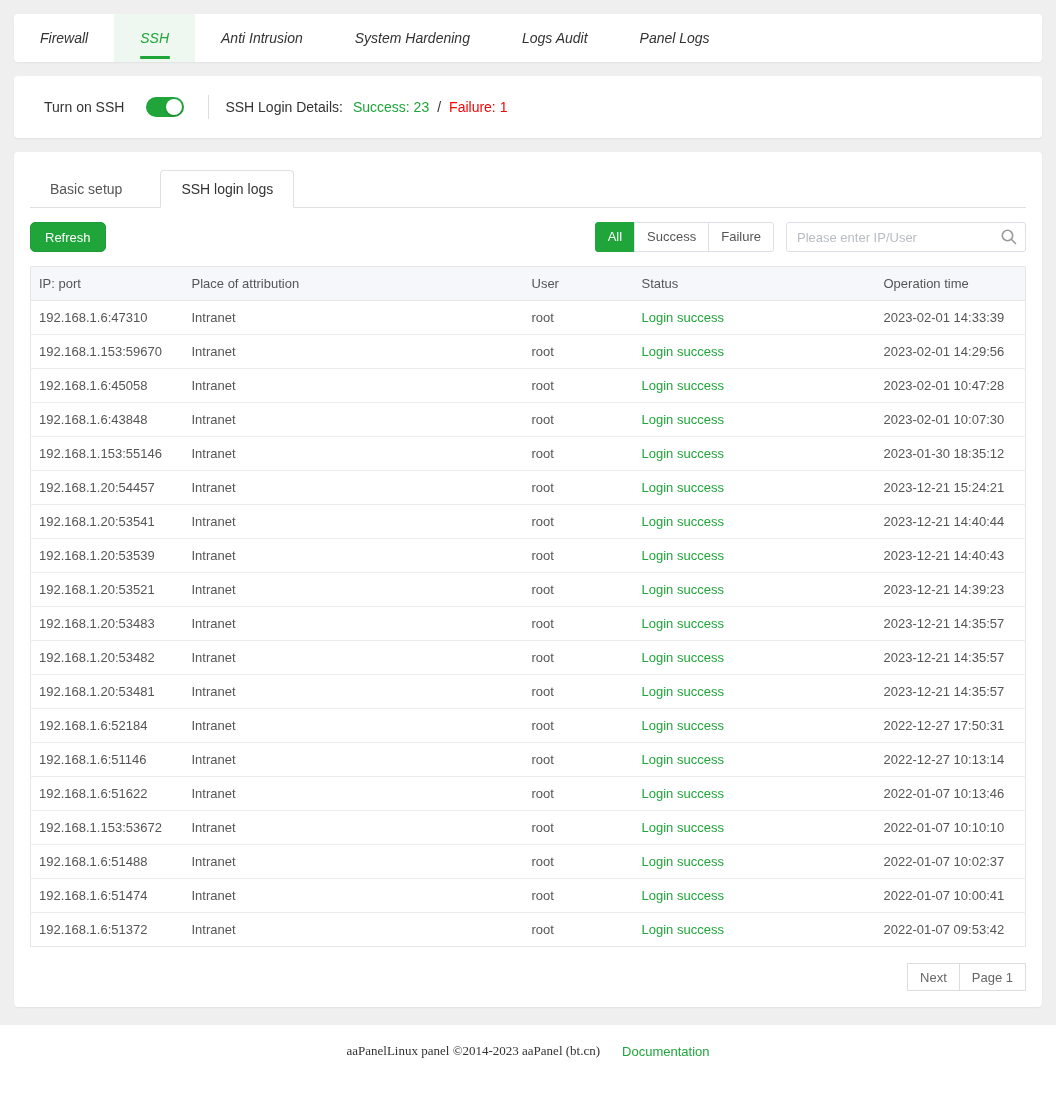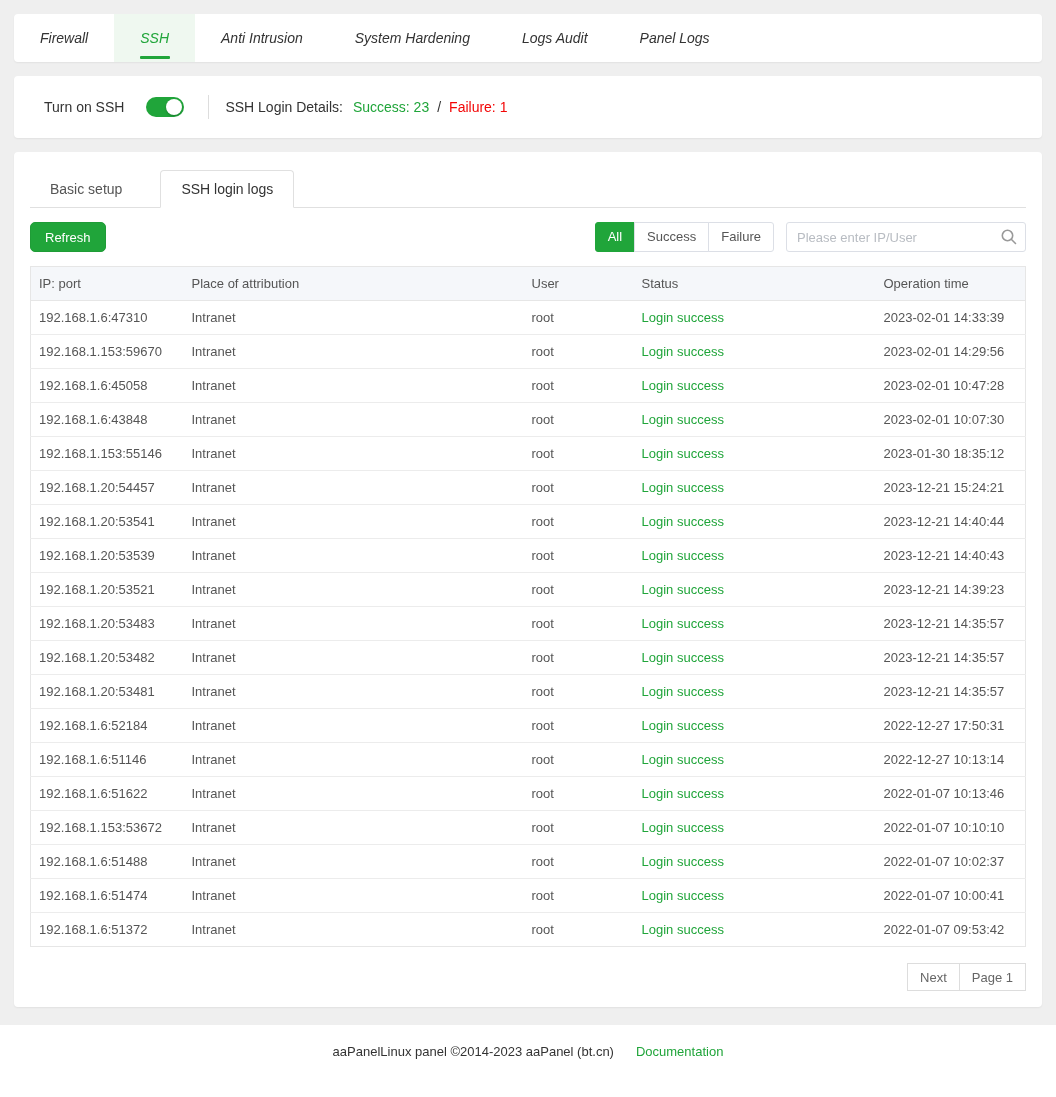--- a/index.html
+++ b/index.html
@@ -233,21 +233,21 @@
   
   .footer {
     background: #fff;
     height: 52px;
     display: flex;
     align-items: center;
     justify-content: center;
     gap: 22px;
     font-size: 13px;
   }
-  .footer .copyright { color: #333; }
+  .footer .copyright { color: #333; font-family: Liberation Serif, serif; }
   .footer a {
     color: #20a53a;
     text-decoration: none;
     cursor: pointer;
   }
 </style>
 </head>
 <body>
 
 <div class="content-area">

